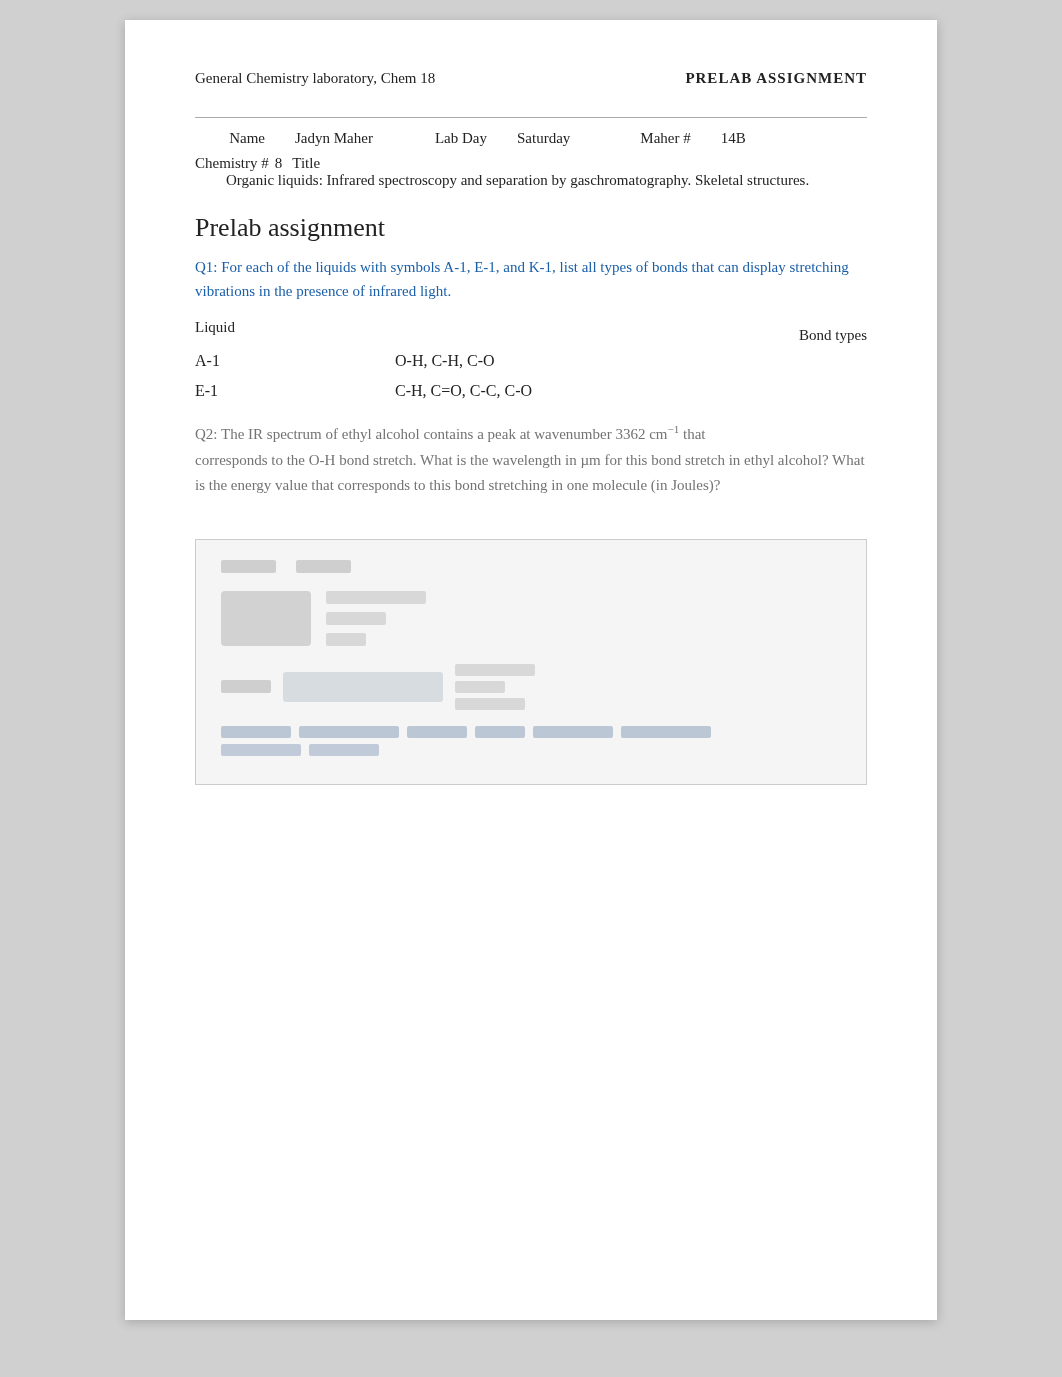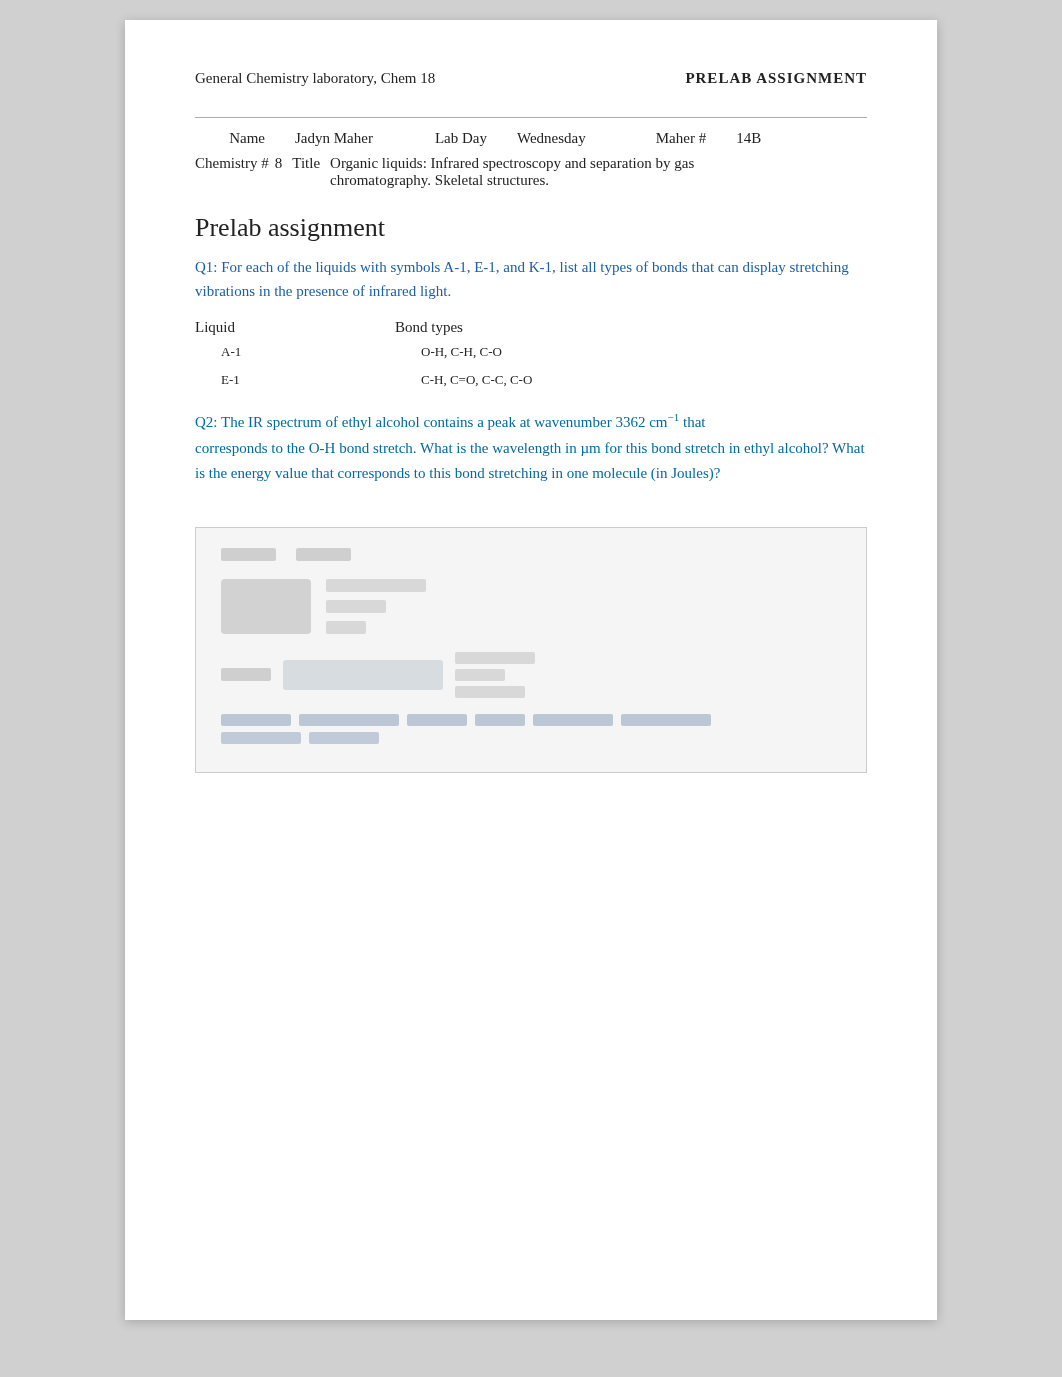--- a/index.html
+++ b/index.html
@@ -80,21 +80,23 @@
     .experiment-row .exp-num {
       margin-right: 10px;
     }
 
     .experiment-row .title-label {
       margin-right: 10px;
     }
 
     .title-block {
       display: flex;
-      flex-direction: column;
+      flex-direction: row;
+      align-items: center;
+      margin-left: 31px;
     }
 
     .prelab-title {
       font-size: 26px;
       font-weight: normal;
       color: #222;
       margin-bottom: 12px;
     }
 
     .question-text {
@@ -114,42 +116,42 @@
       color: #222;
       margin-bottom: 8px;
     }
 
     .col-liquid {
       width: 200px;
     }
 
     .col-bond {
       flex: 1;
-      text-align: left;
+      text-align: right;
+      margin-top: 8px;
     }
 
     .data-row {
       display: flex;
-      font-size: 13px;
+      font-size: 16px;
       color: #222;
       margin-bottom: 12px;
       align-items: center;
-      margin-left: 26px;
     }
 
     .data-row .liquid-name {
       width: 200px;
     }
 
     .data-row .bond-value {
       flex: 1;
     }
 
     .q2-text {
-      color: #0369a1;
+      color: #737373;
       font-size: 15px;
       line-height: 1.7;
       margin-top: 20px;
       margin-bottom: 30px;
     }
 
     .q2-text sup {
       font-size: 11px;
       vertical-align: super;
     }
@@ -198,21 +200,21 @@
     <div class="header-left">General Chemistry laboratory, Chem 18</div>
     <div class="header-right">PRELAB ASSIGNMENT</div>
   </div>
 
   <hr class="info-divider">
 
   <div class="info-row">
     <span class="label">Name</span>
     <span class="value">Jadyn Maher</span>
     <span style="margin-left:32px;">Lab Day</span>
-    <span class="value">Wednesday</span>
+    <span class="value">Saturday</span>
     <span style="margin-left:40px;">Maher #</span>
     <span class="value">14B</span>
   </div>
 
   <div class="experiment-row">
     <span class="exp-label">Chemistry #</span>
     <span class="exp-num">8</span>
     <span class="title-label">Title</span>
     <span class="title-block">
       <span>Organic liquids: Infrared spectroscopy and separation by gas</span>

